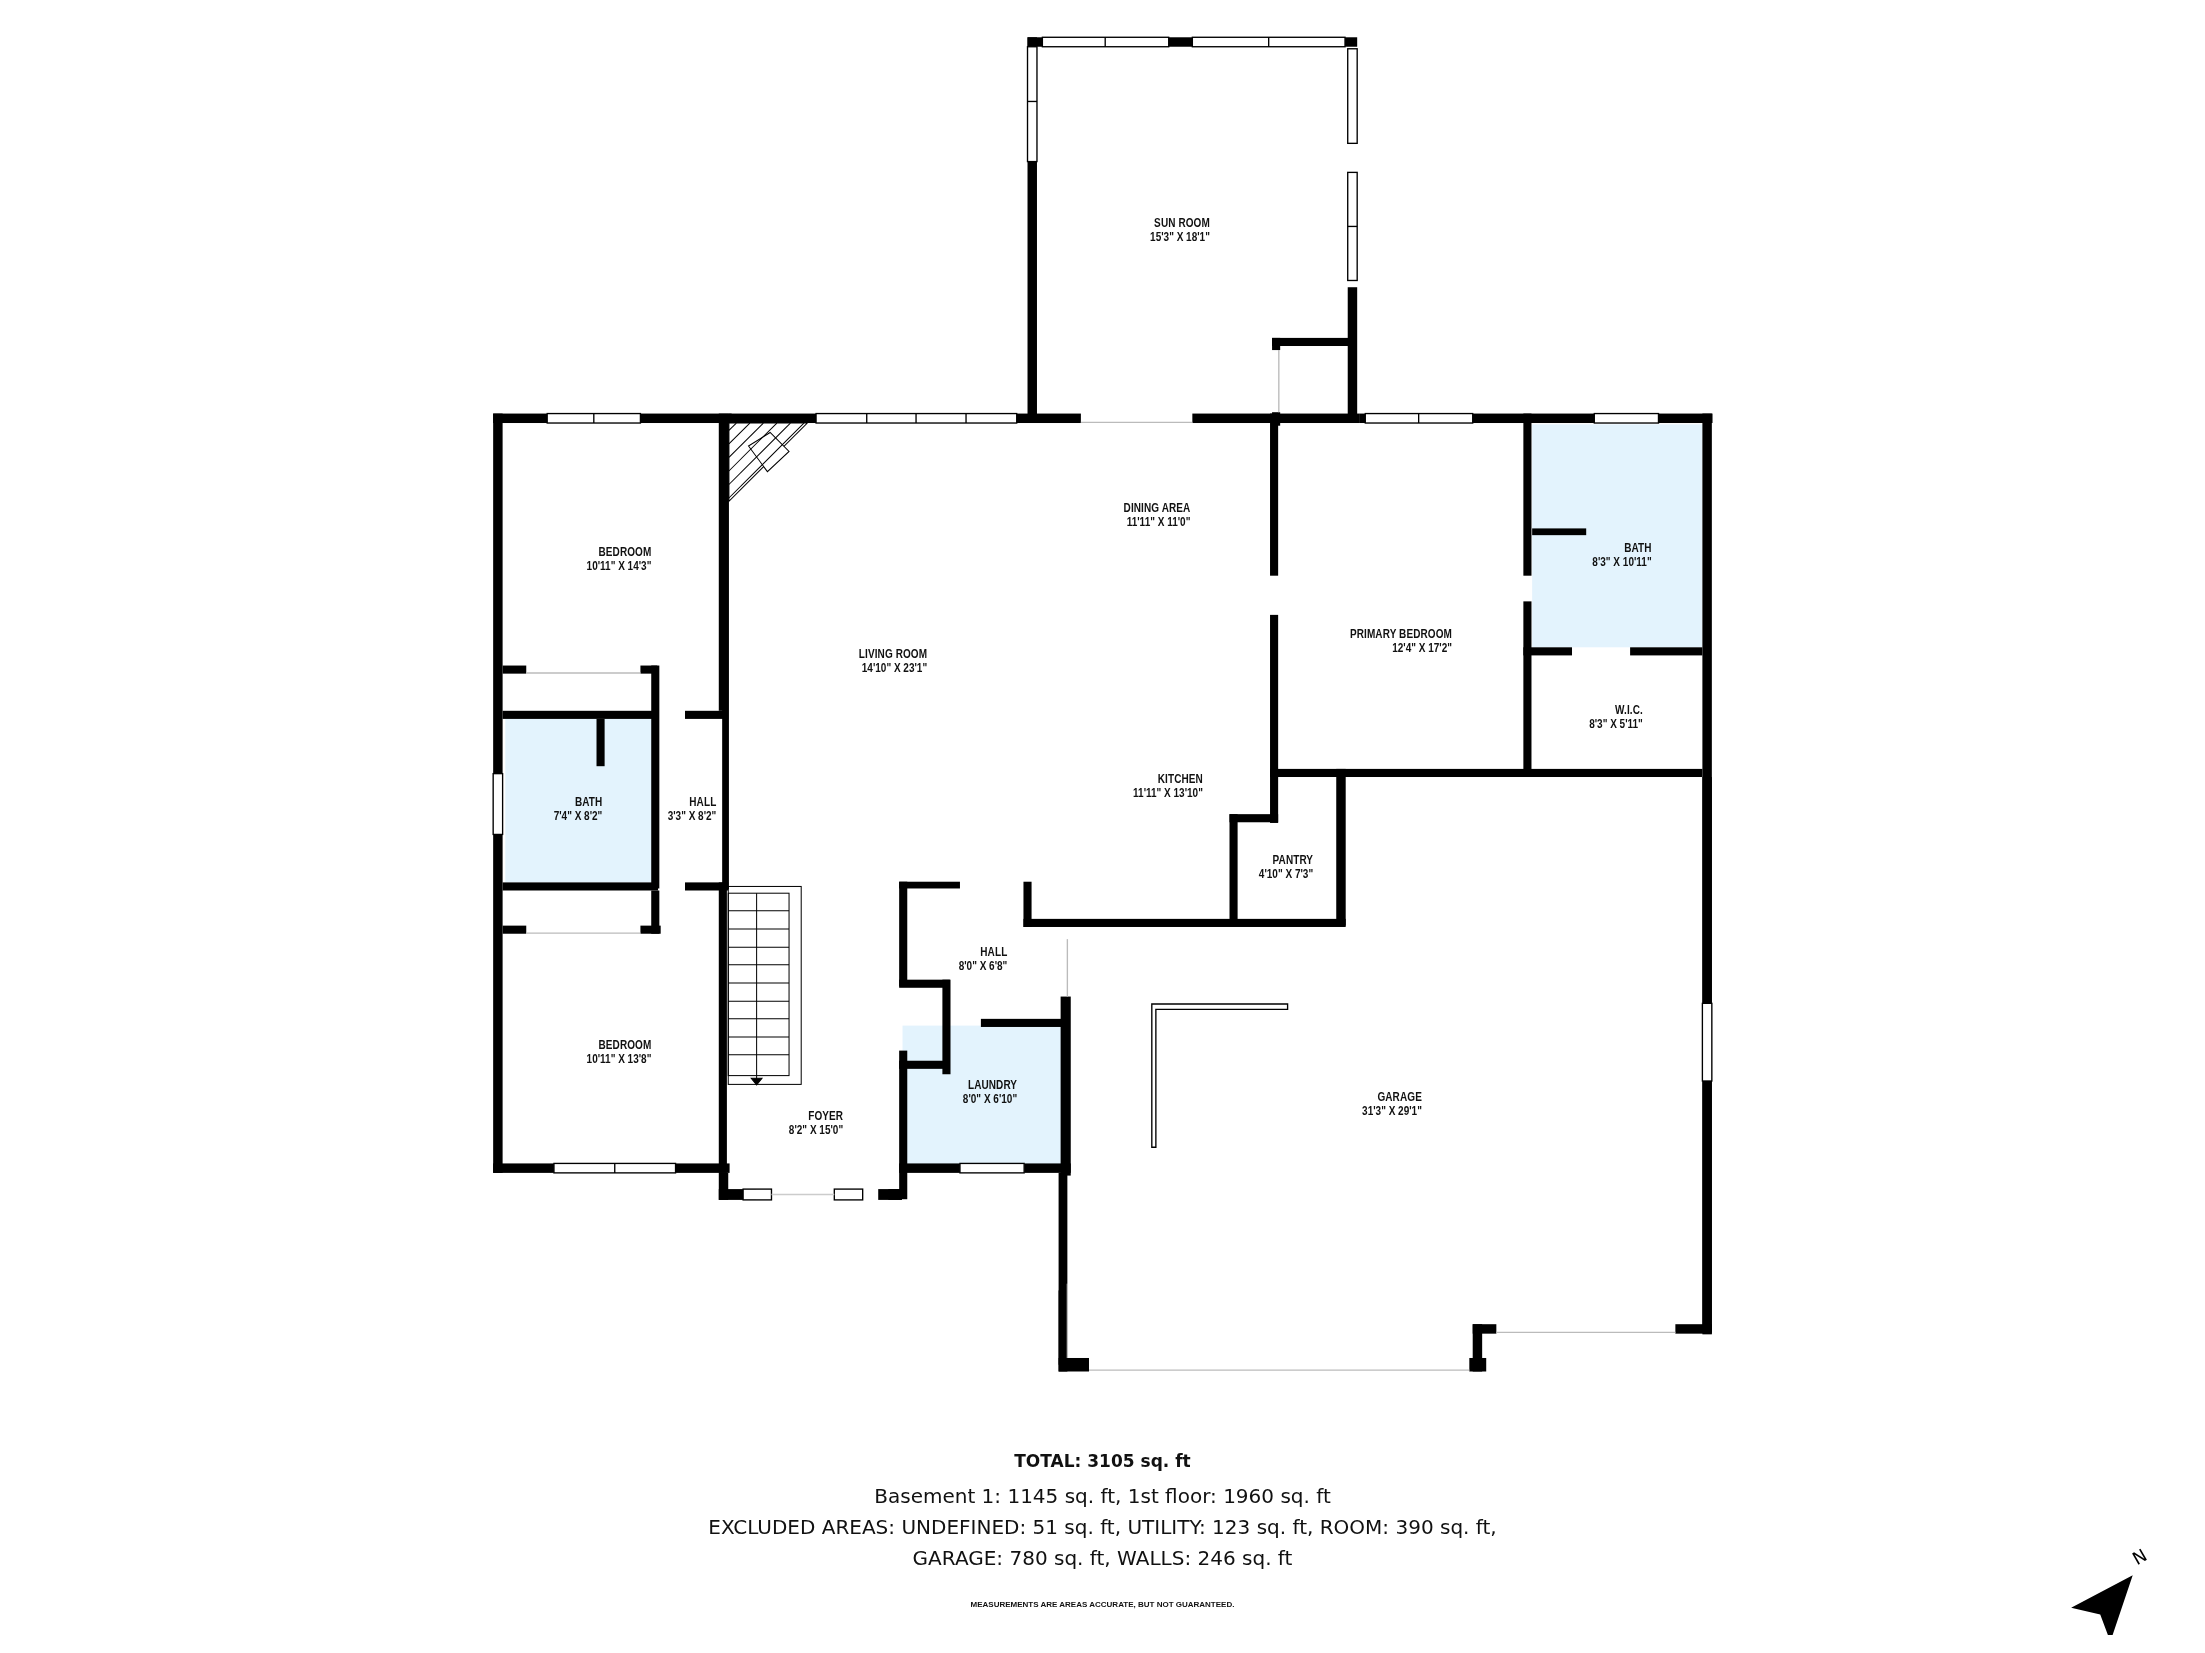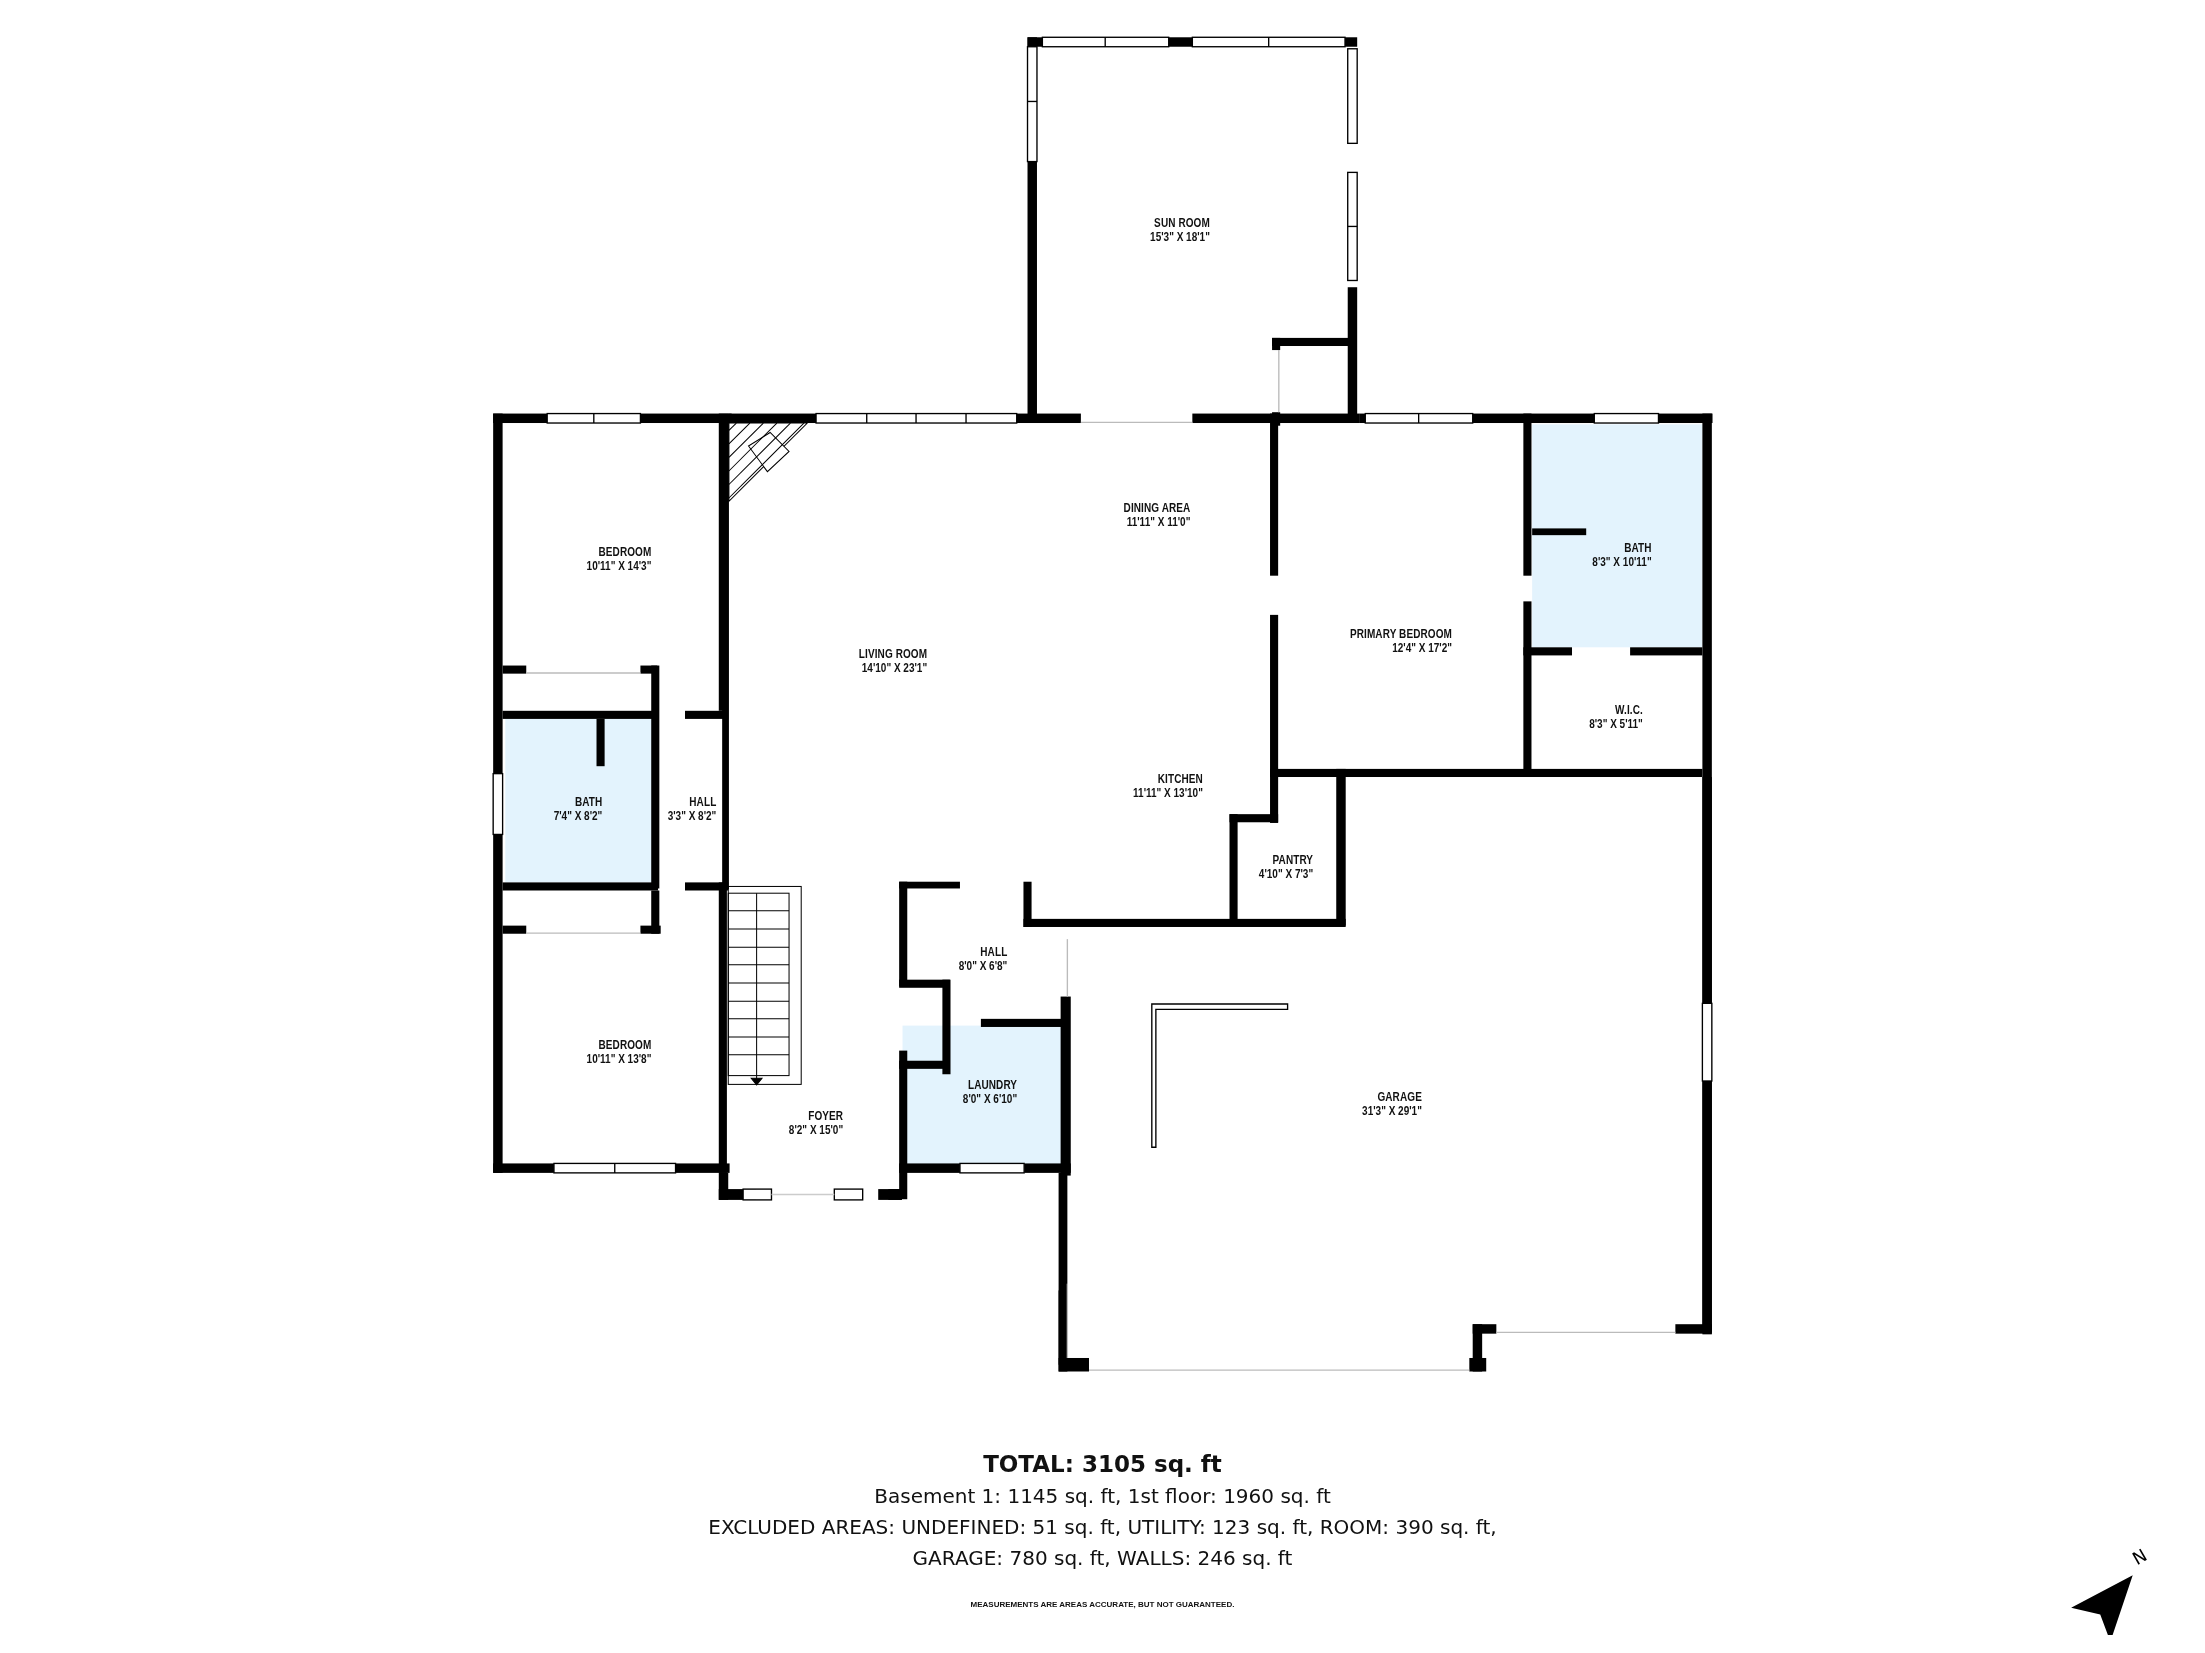--- a/index.html
+++ b/index.html
@@ -2,21 +2,21 @@
 <html style="font-size:10.8px"><head>
 <meta charset="utf-8">
 <style>
   html, body { margin:0; padding:0; background:#ffffff; }
   body { width:2205px; height:1654px; position:relative; overflow:hidden; font-family:"Liberation Sans", sans-serif; }
   #plan { position:absolute; left:0; top:0; width:2205px; height:1654px; }
   .lbl { position:absolute; transform:translateX(-50%); text-align:right; font-family:"Liberation Sans", sans-serif; font-weight:bold; color:#111; line-height:1.35; white-space:nowrap; }
   .lbl .n { font-size:10px; letter-spacing:0.1px; transform:scaleY(1.25); display:block; }
   .lbl .d { font-size:10px; display:block; transform:scaleY(1.25); }
   .summary { position:absolute; left:0; width:2205px; text-align:center; color:#111; font-family:"DejaVu Sans", sans-serif; }
-  .total { top:1451px; font-size:23px; font-weight:bold; }
+  .total { top:1451px; font-size:17px; font-weight:bold; }
   .line { font-size:20px; }
   .l1 { top:1484px; } .l2 { top:1515px; } .l3 { top:1546px; }
   .disclaimer { top:1600px; font-size:8px; font-weight:bold; font-family:"Liberation Sans", sans-serif; }
   .compass { position:absolute; left:2061px; top:1540px; width:115px; height:95px; }
 </style>
 </head>
 <body>
 
 <svg id="plan" viewBox="0 0 3264 2448" xmlns="http://www.w3.org/2000/svg">
 

